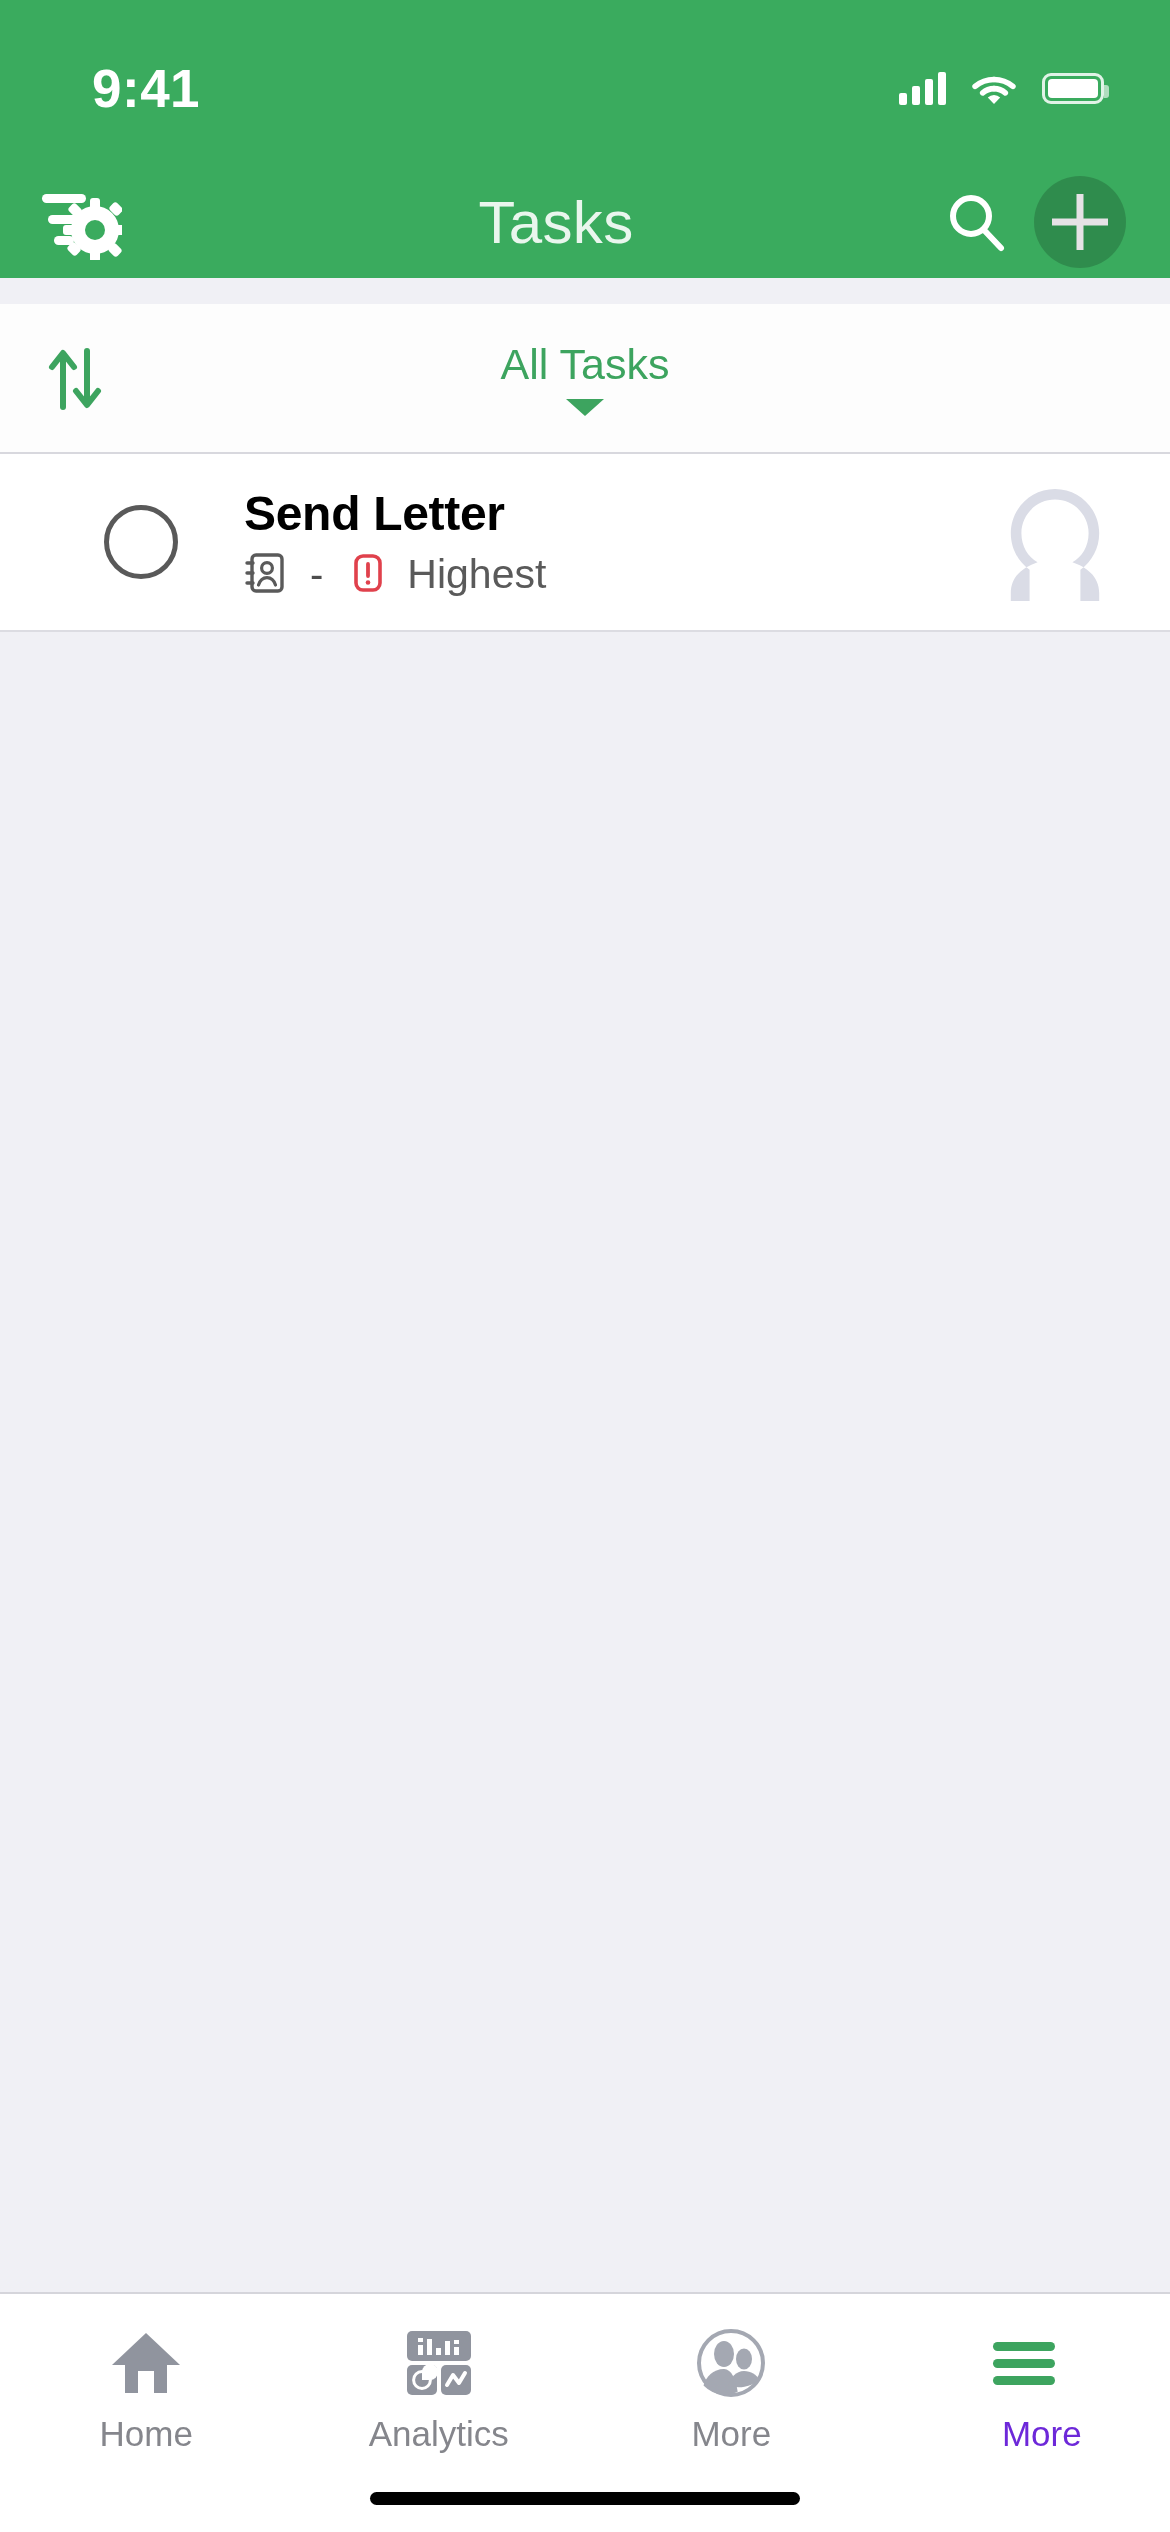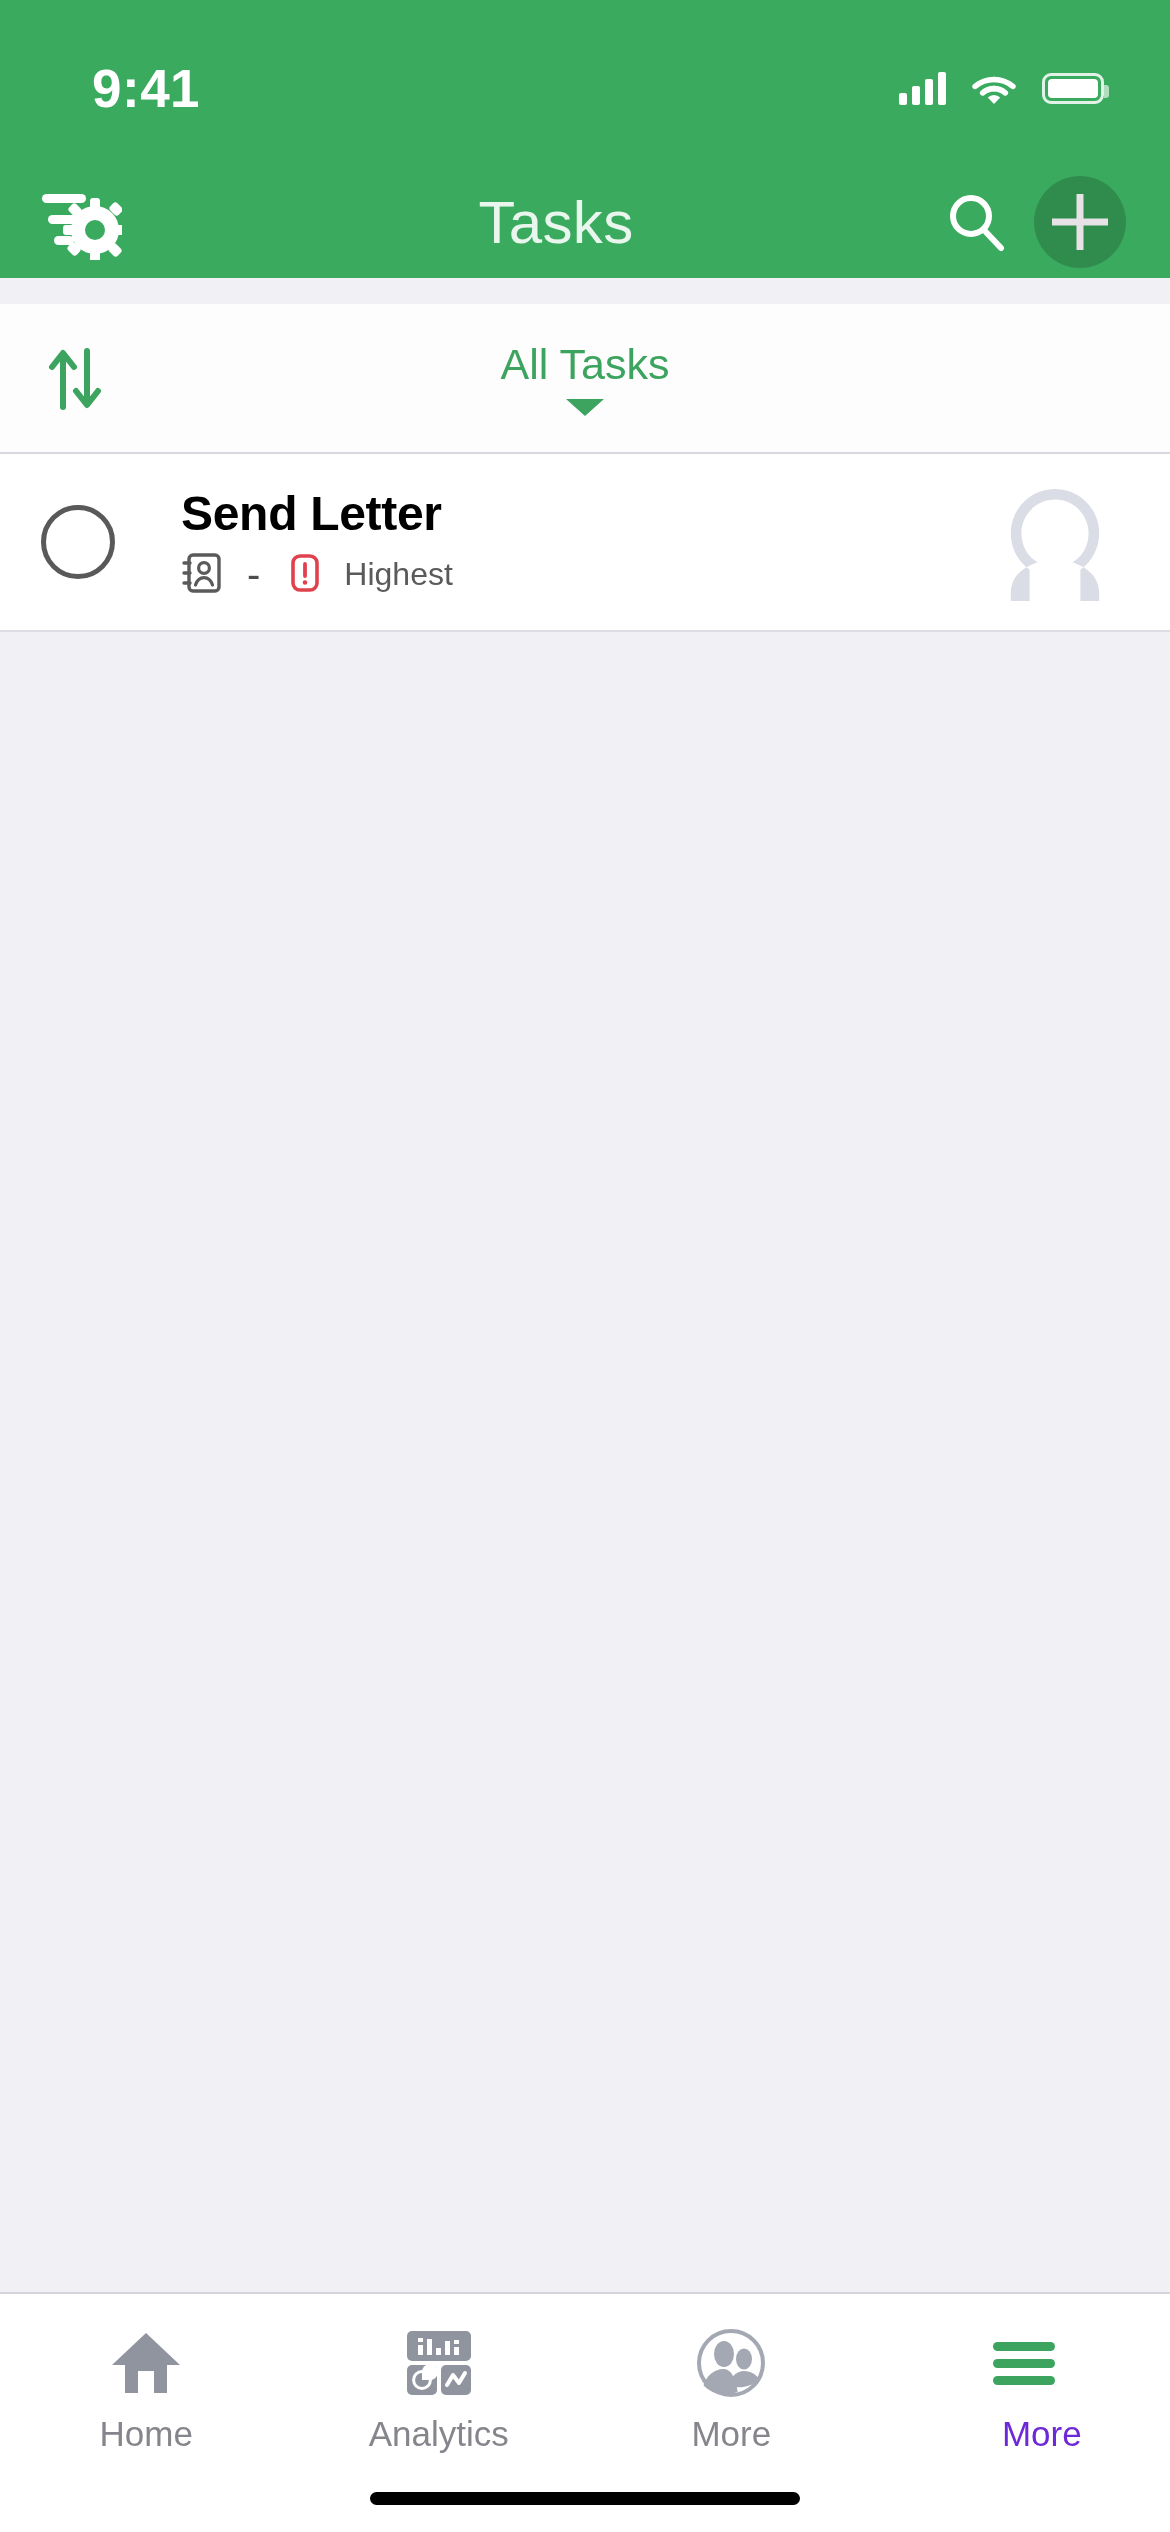--- a/index.html
+++ b/index.html
@@ -89,33 +89,33 @@
   .scope-caret {
     width:0; height:0; border-left:19px solid transparent;
     border-right:19px solid transparent; border-top:17px solid #3DA45F;
   }
 
   
   .list { background:#F0F0F5; flex:1 1 auto; overflow:hidden; }
   .task-row {
     background:#FFFFFF; height:178px;
     display:flex; align-items:center;
-    padding:0 56px 0 41px;
+    padding:0 56px 0 104px;
     border-bottom:2px solid #DCDCE2;
     cursor:pointer;
   }
   .task-check {
     width:74px; height:74px; border:5px solid #595959;
     border-radius:50%; flex:0 0 auto; background:none; cursor:pointer;
   }
   .task-body { flex:1 1 auto; margin-left:66px; display:flex; flex-direction:column; gap:10px; }
   .task-title { font-size:48px; font-weight:700; color:#000000; letter-spacing:-0.3px; }
   .task-meta { display:flex; align-items:center; gap:18px; }
   .meta-dash { color:#4D4D4D; font-size:40px; font-weight:500; margin:0 6px; }
-  .meta-priority { color:#5A5A5A; font-size:32px; font-weight:400; }
+  .meta-priority { color:#5A5A5A; font-size:41px; font-weight:400; }
 
   .avatar {
     width:118px; height:118px; flex:0 0 auto;
     position:relative; overflow:hidden;
   }
 
   
   .tabbar {
     background:#FFFFFF; height:172px;
     border-top:2px solid #D5D5DB;

